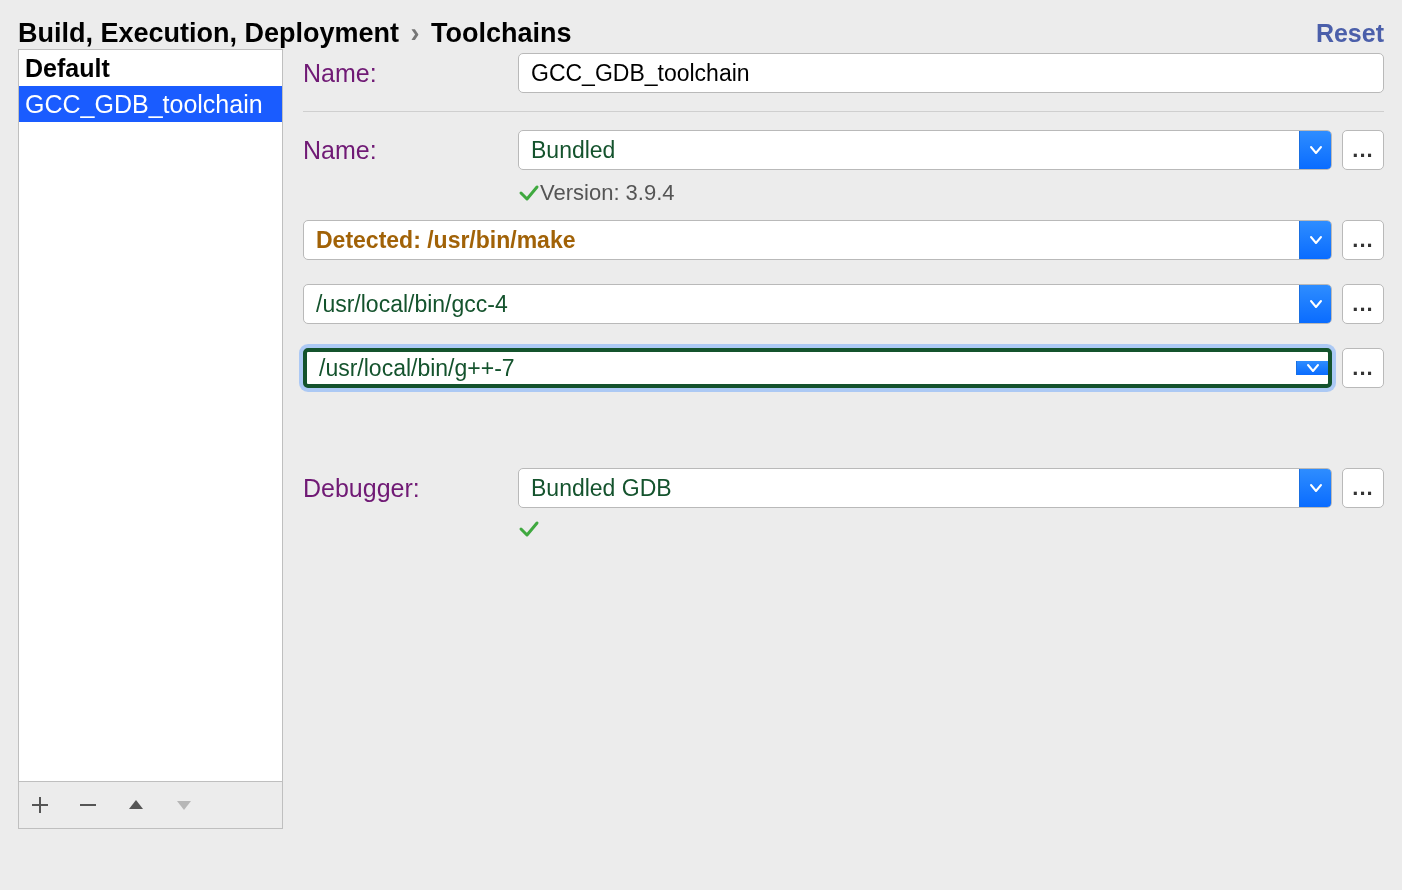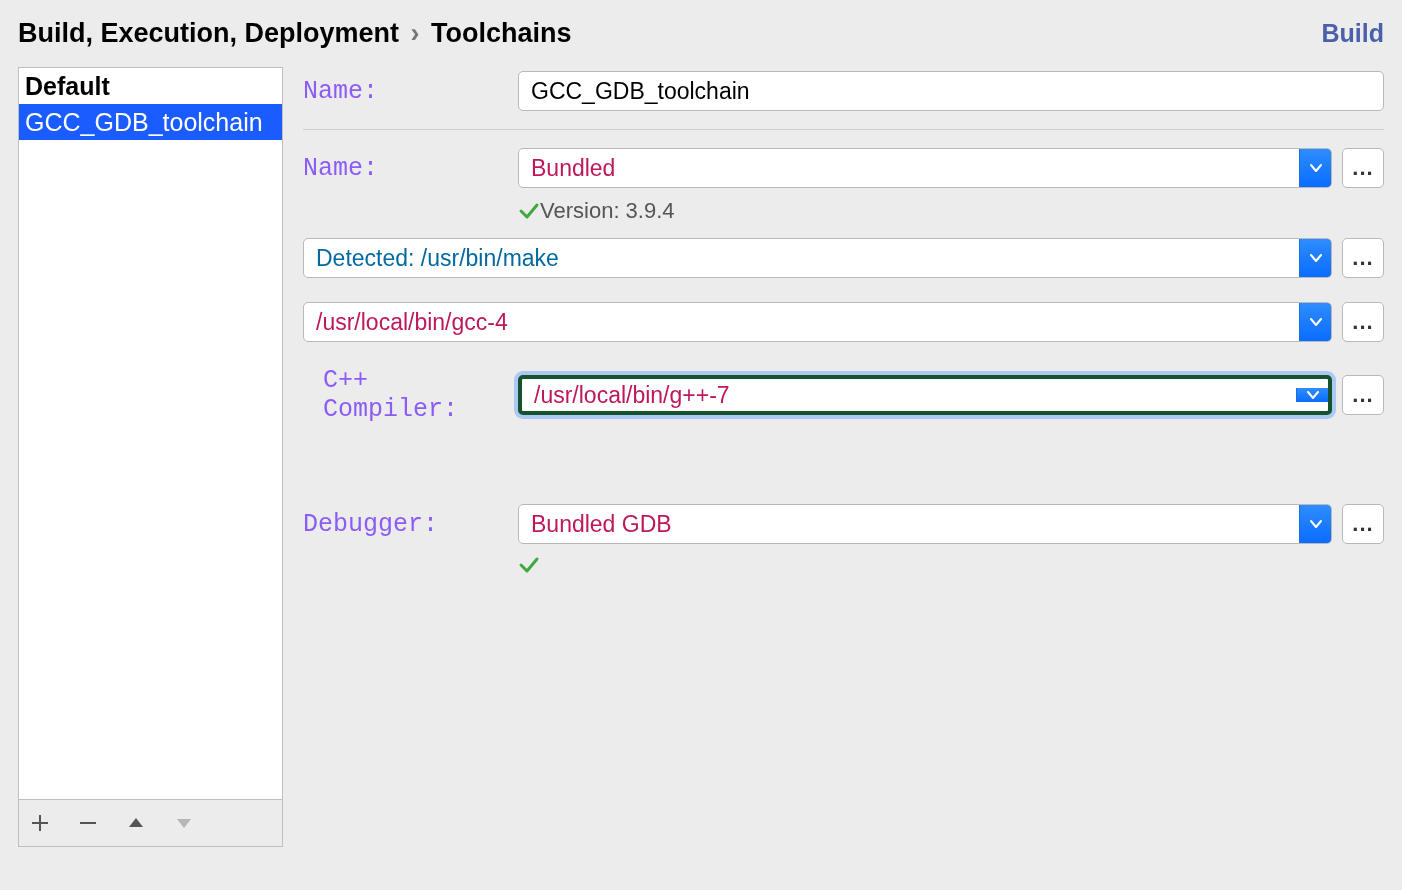--- a/index.html
+++ b/index.html
@@ -8,21 +8,20 @@
       background: #ececec;
       width: 1402px;
       height: 890px;
       padding: 18px;
       color: #000;
     }
     .header {
       display: flex;
       justify-content: space-between;
       align-items: center;
-      margin-bottom: 18px;
     }
     .breadcrumb {
       font-size: 27px;
       font-weight: 700;
       color: #000;
     }
     .breadcrumb .sep {
       font-weight: 600;
       color: #777;
       margin: 0 4px;
@@ -86,23 +85,22 @@
     }
     .form-row {
       display: flex;
       align-items: center;
       margin-bottom: 10px;
     }
     .form-row.indent .form-label { padding-left: 20px; }
     .form-label {
       width: 215px;
       font-size: 25px;
-      color: #8b5cf6;
+      color: #701a75;
       flex-shrink: 0;
-      font-family: Liberation Mono, monospace;
     }
     .input-wrap {
       flex: 1;
       display: flex;
       align-items: center;
       gap: 10px;
     }
     .text-input {
       flex: 1;
       height: 40px;
@@ -126,23 +124,23 @@
       border: 4px solid #14532d;
       box-shadow: 0 0 0 4px rgba(96,160,255,0.45);
       align-items: center;
     }
     .combo-text {
       flex: 1;
       font-size: 23px;
       padding: 0 12px;
       display: flex;
       align-items: center;
-      color: #be185d;
-    }
-    .combo-text.placeholder { color: #0369a1; }
+      color: #14532d;
+    }
+    .combo-text.placeholder { color: #a16207; font-weight: bold; }
     .combo-arrow {
       width: 32px;
       background: linear-gradient(#2e8dff,#0a6cff);
       display: flex;
       align-items: center;
       justify-content: center;
       border-left: 1px solid #1a6fe0;
     }
     .combo-arrow svg { display: block; }
     .browse-btn {
@@ -179,21 +177,21 @@
   </style>
 </head>
 <body>
 
 <div class="header">
   <div class="breadcrumb">
     <span>Build, Execution, Deployment</span>
     <span class="sep">›</span>
     <span>Toolchains</span>
   </div>
-  <div class="reset-link">Build</div>
+  <div class="reset-link">Reset</div>
 </div>
 
 <div class="content">
 
   <div class="list-panel">
     <div class="list-items">
       <div class="list-item bold">Default</div>
       <div class="list-item selected">GCC_GDB_toolchain</div>
     </div>
     <div class="list-toolbar">
@@ -280,21 +278,20 @@
               </svg>
           </div>
         </div>
         <div class="browse-btn">...</div>
       </div>
     </div>
 
     <div style="height:14px"></div>
 
     <div class="form-row indent">
-      <div class="form-label">C++ Compiler:</div>
       <div class="input-wrap">
         <div class="combo focused">
           <div class="combo-text">/usr/local/bin/g++-7</div>
           <div class="combo-arrow">
             <svg width="14" height="14" viewBox="0 0 14 14">
                 <path d="M2 4 L7 10 L12 4" stroke="#fff" stroke-width="2" fill="none" stroke-linecap="round" stroke-linejoin="round"></path>
               </svg>
           </div>
         </div>
         <div class="browse-btn">...</div>

